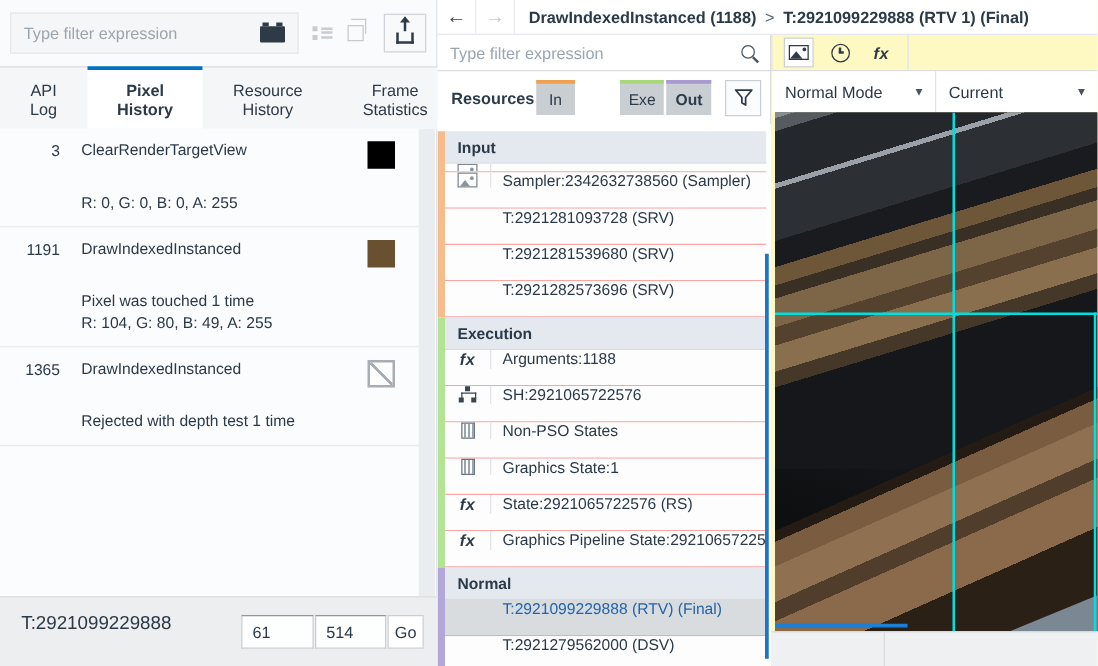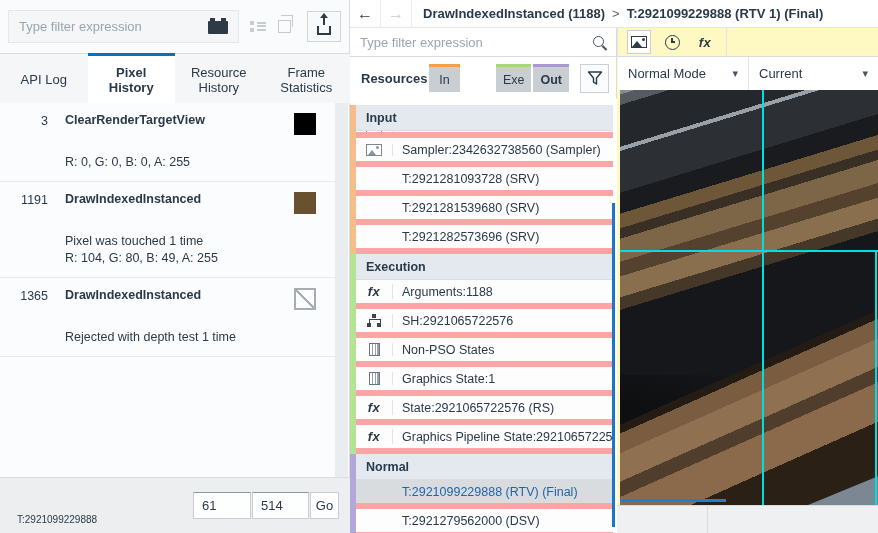--- a/index.html
+++ b/index.html
@@ -20,35 +20,35 @@
   .icon-treelist::before{content:"";position:absolute;left:0;top:1px;width:4px;height:4px;background:#c4cad0;box-shadow:0 7px 0 #c4cad0}
   .icon-treelist::after{content:"";position:absolute;left:7px;top:2px;width:9px;height:2px;background:#c4cad0;box-shadow:0 3px 0 #c4cad0,0 7px 0 #c4cad0}
   .icon-copy{position:relative;width:13px;height:13px;border:1.5px solid #c4cad0;background:#fafbfc;margin-right:4px}
   .icon-copy::before{content:"";position:absolute;left:2px;top:-6px;width:11px;height:11px;border:1.5px solid #c4cad0;border-left:none;border-bottom:none}
   .btn-export{width:34px;height:31px;background:#f8f9fa;border:1px solid #ced4d9;display:flex;align-items:center;justify-content:center;cursor:pointer}
   .icon-export{position:relative;width:14px;height:9px;border:2px solid #2e3b47;border-top:none;margin-top:8px}
   .icon-export::before{content:"";position:absolute;left:50%;top:-9px;transform:translateX(-50%);width:2px;height:8px;background:#2e3b47}
   .icon-export::after{content:"";position:absolute;left:50%;top:-13px;transform:translateX(-50%);width:0;height:0;border-left:4px solid transparent;border-right:4px solid transparent;border-bottom:5px solid #2e3b47}
 
   .lp-tabs{position:absolute;left:0;top:53px;width:350px;height:50px;display:flex;border-top:1px solid #d8dce0;background:#f5f6f7}
-  .tab{flex:1;display:flex;align-items:center;justify-content:center;text-align:center;font-size:13px;line-height:15px;color:#2b3a49;cursor:pointer;padding:0 6px;border-top:3px solid transparent;margin-top:-1px}
+  .tab{flex:1;display:flex;align-items:center;justify-content:center;text-align:center;font-size:13px;line-height:15px;color:#2b3a49;cursor:pointer;padding:0 24px;border-top:3px solid transparent;margin-top:-1px}
   .tab.active{background:#fff;border-top-color:#0071c5;font-weight:700}
 
   .lp-list{position:absolute;left:0;top:103px;width:337px;bottom:56px;background:#fbfcfd;overflow:hidden}
   .event-row{display:flex;align-items:flex-start;border-bottom:1px solid #e6e9ec;padding:10px 0 12px;cursor:pointer;background:#fbfcfd}
   .event-id{width:48px;text-align:right;flex:none;padding-top:1px}
   .event-text{flex:1;min-width:0;padding-left:17px}
-  .event-name{font-weight:700}
+  .event-name{font-weight:400}
   .event-details{margin-top:28px;display:flex;flex-direction:column;gap:3px}
   .event-swatch{width:22px;height:22px;flex:none;margin-left:auto;margin-right:21px}
   .event-swatch.rejected{background-color:#fdfdfe;border:2px solid #a6adb4;background-image:linear-gradient(45deg,transparent 46%,#a6adb4 46%,#a6adb4 54%,transparent 54%)}
   .lp-scrolltrack{position:absolute;right:1px;top:103px;width:13px;bottom:56px;background:#eaedef}
 
   .lp-footer{position:absolute;left:0;bottom:0;width:350px;height:56px;background:#eceef0;border-top:1px solid #d9dde1}
-  .footer-label{position:absolute;left:17px;top:36px;font-size:10px}
+  .footer-label{position:absolute;left:17px;top:12px;font-size:15px}
   .coord-input{position:absolute;top:14px;height:27px;background:#fdfefe;border:1px solid #c9ced3;border-top-color:#8f989f;padding:0 8px;font:13px "Liberation Sans",sans-serif;color:#2b3a49;outline:none}
   .coord-input.x{left:193px;width:58px}
   .coord-input.y{left:252px;width:57px}
   .go-btn{position:absolute;left:310px;top:14px;width:29px;height:27px;background:#fff;border:1px solid #c9ced3;font:13px "Liberation Sans",sans-serif;color:#2b3a49;cursor:pointer;padding:0}
 
   
   .top-row{position:absolute;left:350px;top:0;width:528px;height:28px;background:#fff;border-bottom:1px solid #e4e8ec;display:flex;align-items:center}
   .nav-btn{width:31px;height:100%;display:flex;align-items:center;justify-content:center;border-right:1px solid #e8ebee;cursor:pointer;font-size:16px}
   .arrow-glyph.back::before{content:"\2190";color:#333f4b}
   .arrow-glyph.fwd::before{content:"\2192";color:#c6ccd2}
@@ -80,21 +80,21 @@
   .res-title{font-weight:700;font-size:13px}
   .res-buttons{display:flex;gap:2px;margin-left:auto;margin-right:11px}
   .res-filter-btn{height:28px;min-width:31px;padding:0 7px;background:#c9ced3;border:none;border-top:3px solid #999;font:12.5px "Liberation Sans",sans-serif;color:#2b3a49;cursor:pointer}
   .funnel-btn{width:29px;height:29px;background:#fbfcfd;border:1px solid #c9cfd4;display:flex;align-items:center;justify-content:center;cursor:pointer;padding:0}
 
   .res-list{position:absolute;left:350px;top:99px;width:267px;height:434px;overflow:hidden;background:#fff;padding-top:6px}
   .resource-section{display:flex}
   .stripe{width:6px;flex:none}
   .section-body{flex:1;min-width:0;margin-right:4px}
   .section-header{height:26px;background:#e3e9ef;border-bottom:1px solid #d8dde2;display:flex;align-items:center;padding-left:10px;font-weight:700}
-  .res-row{height:29px;display:flex;align-items:center;background:#fdfdfe;border-bottom:6px solid #fca5a5;cursor:pointer}
+  .res-row{height:29px;display:flex;align-items:flex-start;background:#fdfdfe;border-bottom:1px solid #fca5a5;cursor:pointer}
   .res-row.sliver{height:7px;overflow:hidden}
   .res-row.selected{background:#d9dcdf}
   .res-row.selected .res-label{color:#2264a8}
   .res-media{width:37px;flex:none;border-right:1px solid #e0e4e8;position:relative;display:flex;align-items:center;justify-content:center}
   .res-thumb{display:none;position:absolute;inset:0}
   .res-thumb[data-thumb]{display:block}
   .res-icon{display:none}
   .res-icon[data-icon]{display:flex;align-items:center;justify-content:center}
   [data-icon="picture"]{position:relative;width:16px;height:12px;border:1px solid #7d8792;background:#fff}
   [data-icon="picture"]::before{content:"";position:absolute;left:1px;bottom:0;width:0;height:0;border-left:4px solid transparent;border-right:4px solid transparent;border-bottom:5px solid #8a949e}

